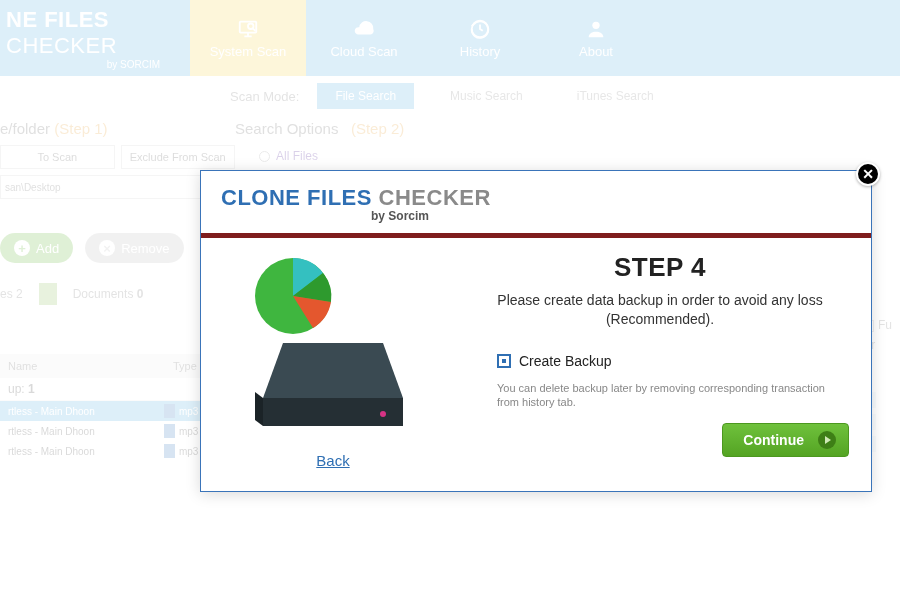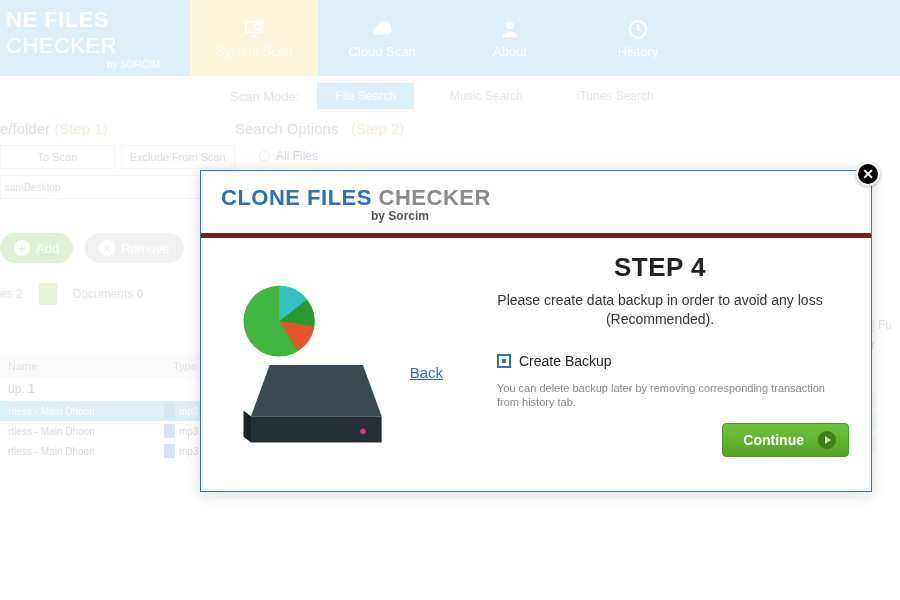--- a/index.html
+++ b/index.html
@@ -5,21 +5,21 @@
   * { box-sizing: border-box; margin: 0; padding: 0; font-family: "Segoe UI", Arial, sans-serif; }
   html, body { width: 900px; height: 600px; overflow: hidden; background: #fff; }
 
   
   .bg-app { position: absolute; inset: 0; filter: opacity(0.45); }
   .header { height: 76px; background: #57b0e3; display: flex; align-items: center; color: #fff; }
   .logo-block { width: 190px; padding-left: 6px; }
   .logo-line1 { font-size: 22px; font-weight: 700; letter-spacing: 0.5px; color: #fff; }
   .logo-line2 { font-size: 10px; text-align: right; margin-right: 30px; }
   .nav { display: flex; height: 100%; }
-  .nav-item { width: 128px; display: flex; flex-direction: column; align-items: center; justify-content: center; font-size: 13px; cursor: pointer; }
+  .nav-item { width: 116px; display: flex; flex-direction: column; align-items: center; justify-content: center; font-size: 13px; cursor: pointer; }
   .nav-item.active { background: #f4d24a; color: #fff; }
   .nav-item .ico { width: 24px; height: 22px; margin-bottom: 4px; }
 
   .mode-bar { height: 40px; display: flex; align-items: center; gap: 18px; padding-left: 230px; font-size: 13px; color: #777; }
   .mode-btn { padding: 6px 18px; font-size: 12px; color: #888; cursor: pointer; }
   .mode-btn.active { background: #57b0e3; color: #fff; }
 
   .body-row { display: flex; padding: 4px 12px 0 0; }
   .left-col { width: 235px; }
   .right-col { flex: 1; }
@@ -57,21 +57,21 @@
   .overlay { position: absolute; inset: 0; background: rgba(255,255,255,0.55); }
   .modal { position: absolute; left: 200px; top: 170px; width: 672px; height: 322px; background: #fff; border: 1px solid #3a74b9; box-shadow: 0 2px 14px rgba(0,0,0,0.15); }
   .modal .close { position: absolute; right: -9px; top: -9px; width: 24px; height: 24px; border-radius: 50%; border:2px solid #fff; background: #000; color: #fff; font-size: 14px; font-weight: bold; display: flex; align-items: center; justify-content: center; cursor: pointer; box-shadow:0 1px 3px rgba(0,0,0,0.3);}
   .modal-head { padding: 14px 20px 10px; border-bottom: 5px solid #7f1d1d; }
   .brand { font-size: 22px; font-weight: 800; letter-spacing: 0.5px; }
   .brand .blue { color: #2f6fb3; }
   .brand .grey { color: #8a8a8a; }
   .brand-sub { font-size: 12px; font-weight: 700; color: #555; margin-left: 150px; margin-top:-2px;}
 
   .modal-body { display: flex; padding: 10px 22px 0 22px; gap: 28px; height: calc(100% - 76px); }
-  .illus-col { width: 220px; display: flex; flex-direction: row; align-items: center; }
+  .illus-col { width: 220px; display: flex; flex-direction: column; align-items: center; }
   .illus-col .back { margin-top: 14px; color: #2f6fb3; font-size: 15px; text-decoration: underline; cursor: pointer; }
   .illus-svg { width: 200px; height: 190px; }
 
   .text-col { flex: 1; text-align: center; }
   .step-h { font-size: 26px; font-weight: 800; color: #222; margin-top: 4px; letter-spacing: 0.5px;}
   .step-p { font-size: 14px; color: #333; margin-top: 8px; line-height: 1.35; }
   .cb-row { margin-top: 24px; text-align: left; padding-left: 26px; font-size: 14px; color: #222; }
   .cb-row .cb { display: inline-block; width: 14px; height: 14px; border: 2px solid #2f6fb3; position: relative; margin-right: 8px; vertical-align: -2px; cursor:pointer;}
   .cb-row .cb::after { content:""; position:absolute; inset:3px; background:#2f6fb3; }
   .hint { text-align: left; padding-left: 26px; font-size: 11px; color: #888; margin-top: 12px; line-height: 1.3; }
@@ -103,33 +103,33 @@
           </svg>
         <span>System Scan</span>
       </div>
       <div class="nav-item">
         <svg class="ico" viewBox="0 0 24 24" fill="#fff">
             <path d="M19 18H6a4 4 0 1 1 .8-7.9A6 6 0 0 1 22 12a4 4 0 0 1-3 6z"></path>
           </svg>
         <span>Cloud Scan</span>
       </div>
       <div class="nav-item">
-        <svg class="ico" viewBox="0 0 24 24" fill="#fff">
-            <circle cx="12" cy="8" r="4"></circle>
-            <path d="M4 21c0-4 4-6 8-6s8 2 8 6"></path>
-          </svg>
-        <span>About</span>
-      </div>
-      <div class="nav-item">
         <svg class="ico" viewBox="0 0 24 24" fill="none" stroke="#fff" stroke-width="2">
             <circle cx="12" cy="12" r="9"></circle>
             <path d="M12 7v5l3 2"></path>
             <path d="M3 12a9 9 0 1 0 2-5L3 9"></path>
           </svg>
         <span>History</span>
+      </div>
+      <div class="nav-item">
+        <svg class="ico" viewBox="0 0 24 24" fill="#fff">
+            <circle cx="12" cy="8" r="4"></circle>
+            <path d="M4 21c0-4 4-6 8-6s8 2 8 6"></path>
+          </svg>
+        <span>About</span>
       </div>
     </div>
   </div>
 
   <div class="mode-bar">
     <span>Scan Mode:</span>
     <span class="mode-btn active">File Search</span>
     <span class="mode-btn">Music Search</span>
     <span class="mode-btn">iTunes Search</span>
   </div>

